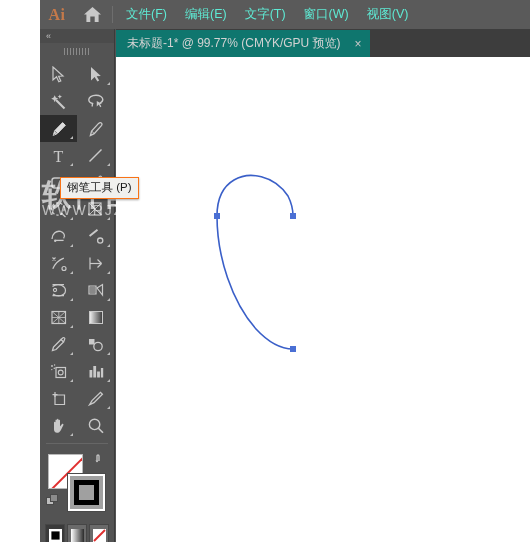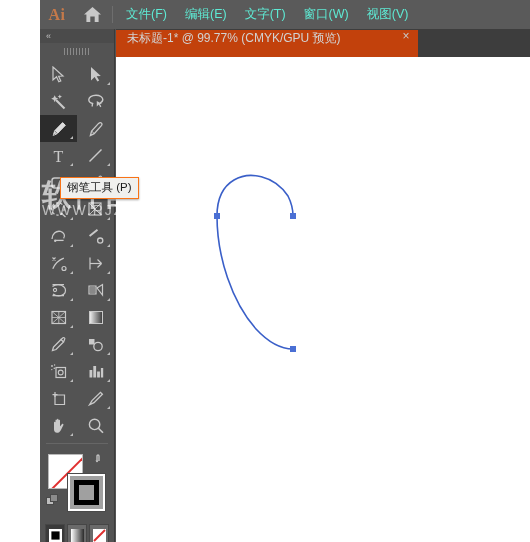--- a/index.html
+++ b/index.html
@@ -51,25 +51,24 @@
 
   
   .tabbar {
     position: absolute; left: 76px; top: 29px;
     width: 454px; height: 28px;
     background: #3d3d3d;
     display: flex; align-items: flex-end;
   }
   .tab {
     height: 27px;
-    background: #c2410c;
-    display: flex; align-items: flex-start;
+    background: #0f766e;
+    display: flex; align-items: center;
     padding: 0 8px 0 11px;
     border-right: 1px solid #3d3d3d;
-    gap: 48px;
   }
   .tab-label {
     color: #d2d2d2;
     font-size: 12px;
     white-space: nowrap;
   }
   .tab-close {
     color: #c8c8c8;
     font-size: 12px;
     margin-left: 14px;

